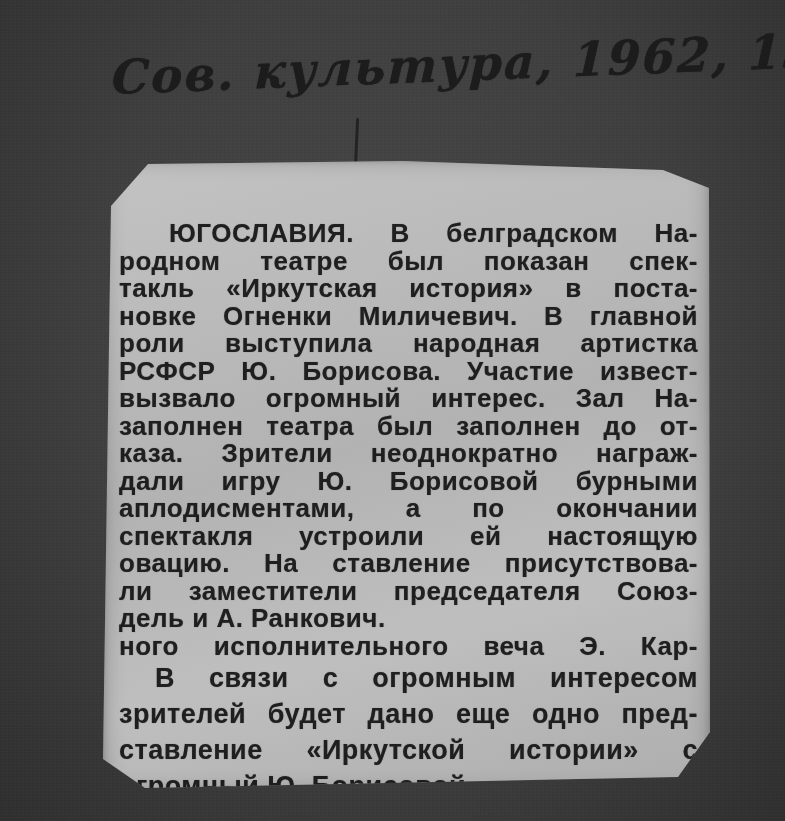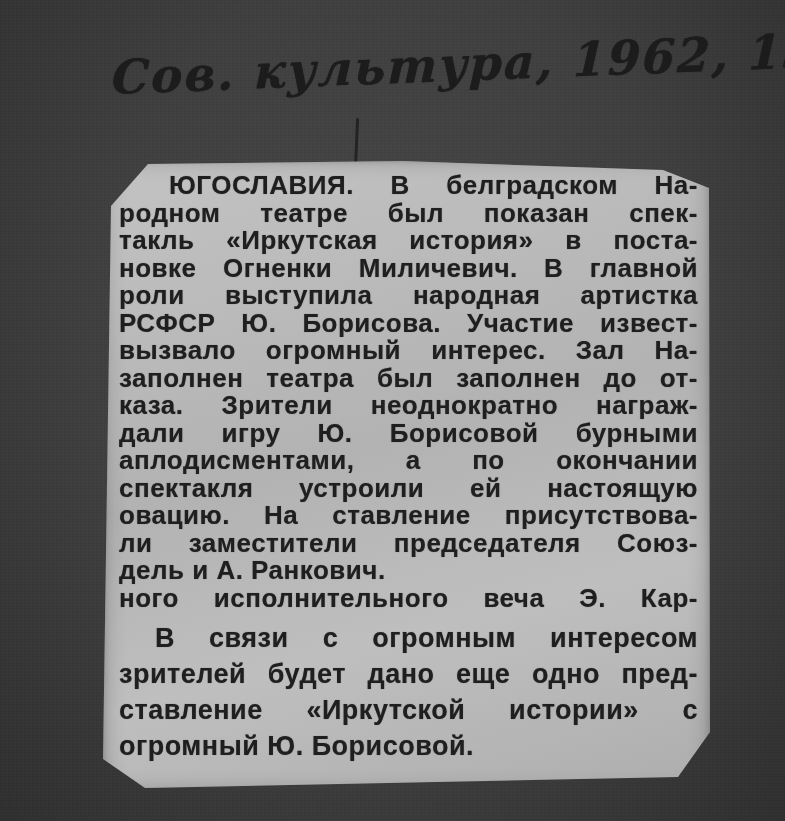--- a/index.html
+++ b/index.html
@@ -84,23 +84,23 @@
     text-align-last: justify;
     text-justify: inter-word;
     letter-spacing: 0.5px;
     white-space: normal;
   }
   .line.last {
     text-align-last: left;
   }
   .p1 .line { font-size: 26px; line-height: 27.5px; }
   .p2 .line { font-size: 27px; line-height: 36px; }
-  .p1 .line.indent { text-indent: 50px; }
+  .p1 .line.indent { text-indent: 50px; margin-top: 48px; }
   .p2 .line.indent { text-indent: 36px; }
-  .paragraph.p2 { margin-top: 8px; }
+  .paragraph.p2 { }
 </style>
 </head>
 <body>
 
 <div class="page">
 
   <div class="annotation">Сов. культура, 1962, 13. окт.</div>
 
   <div class="pen-stroke"></div>
 

